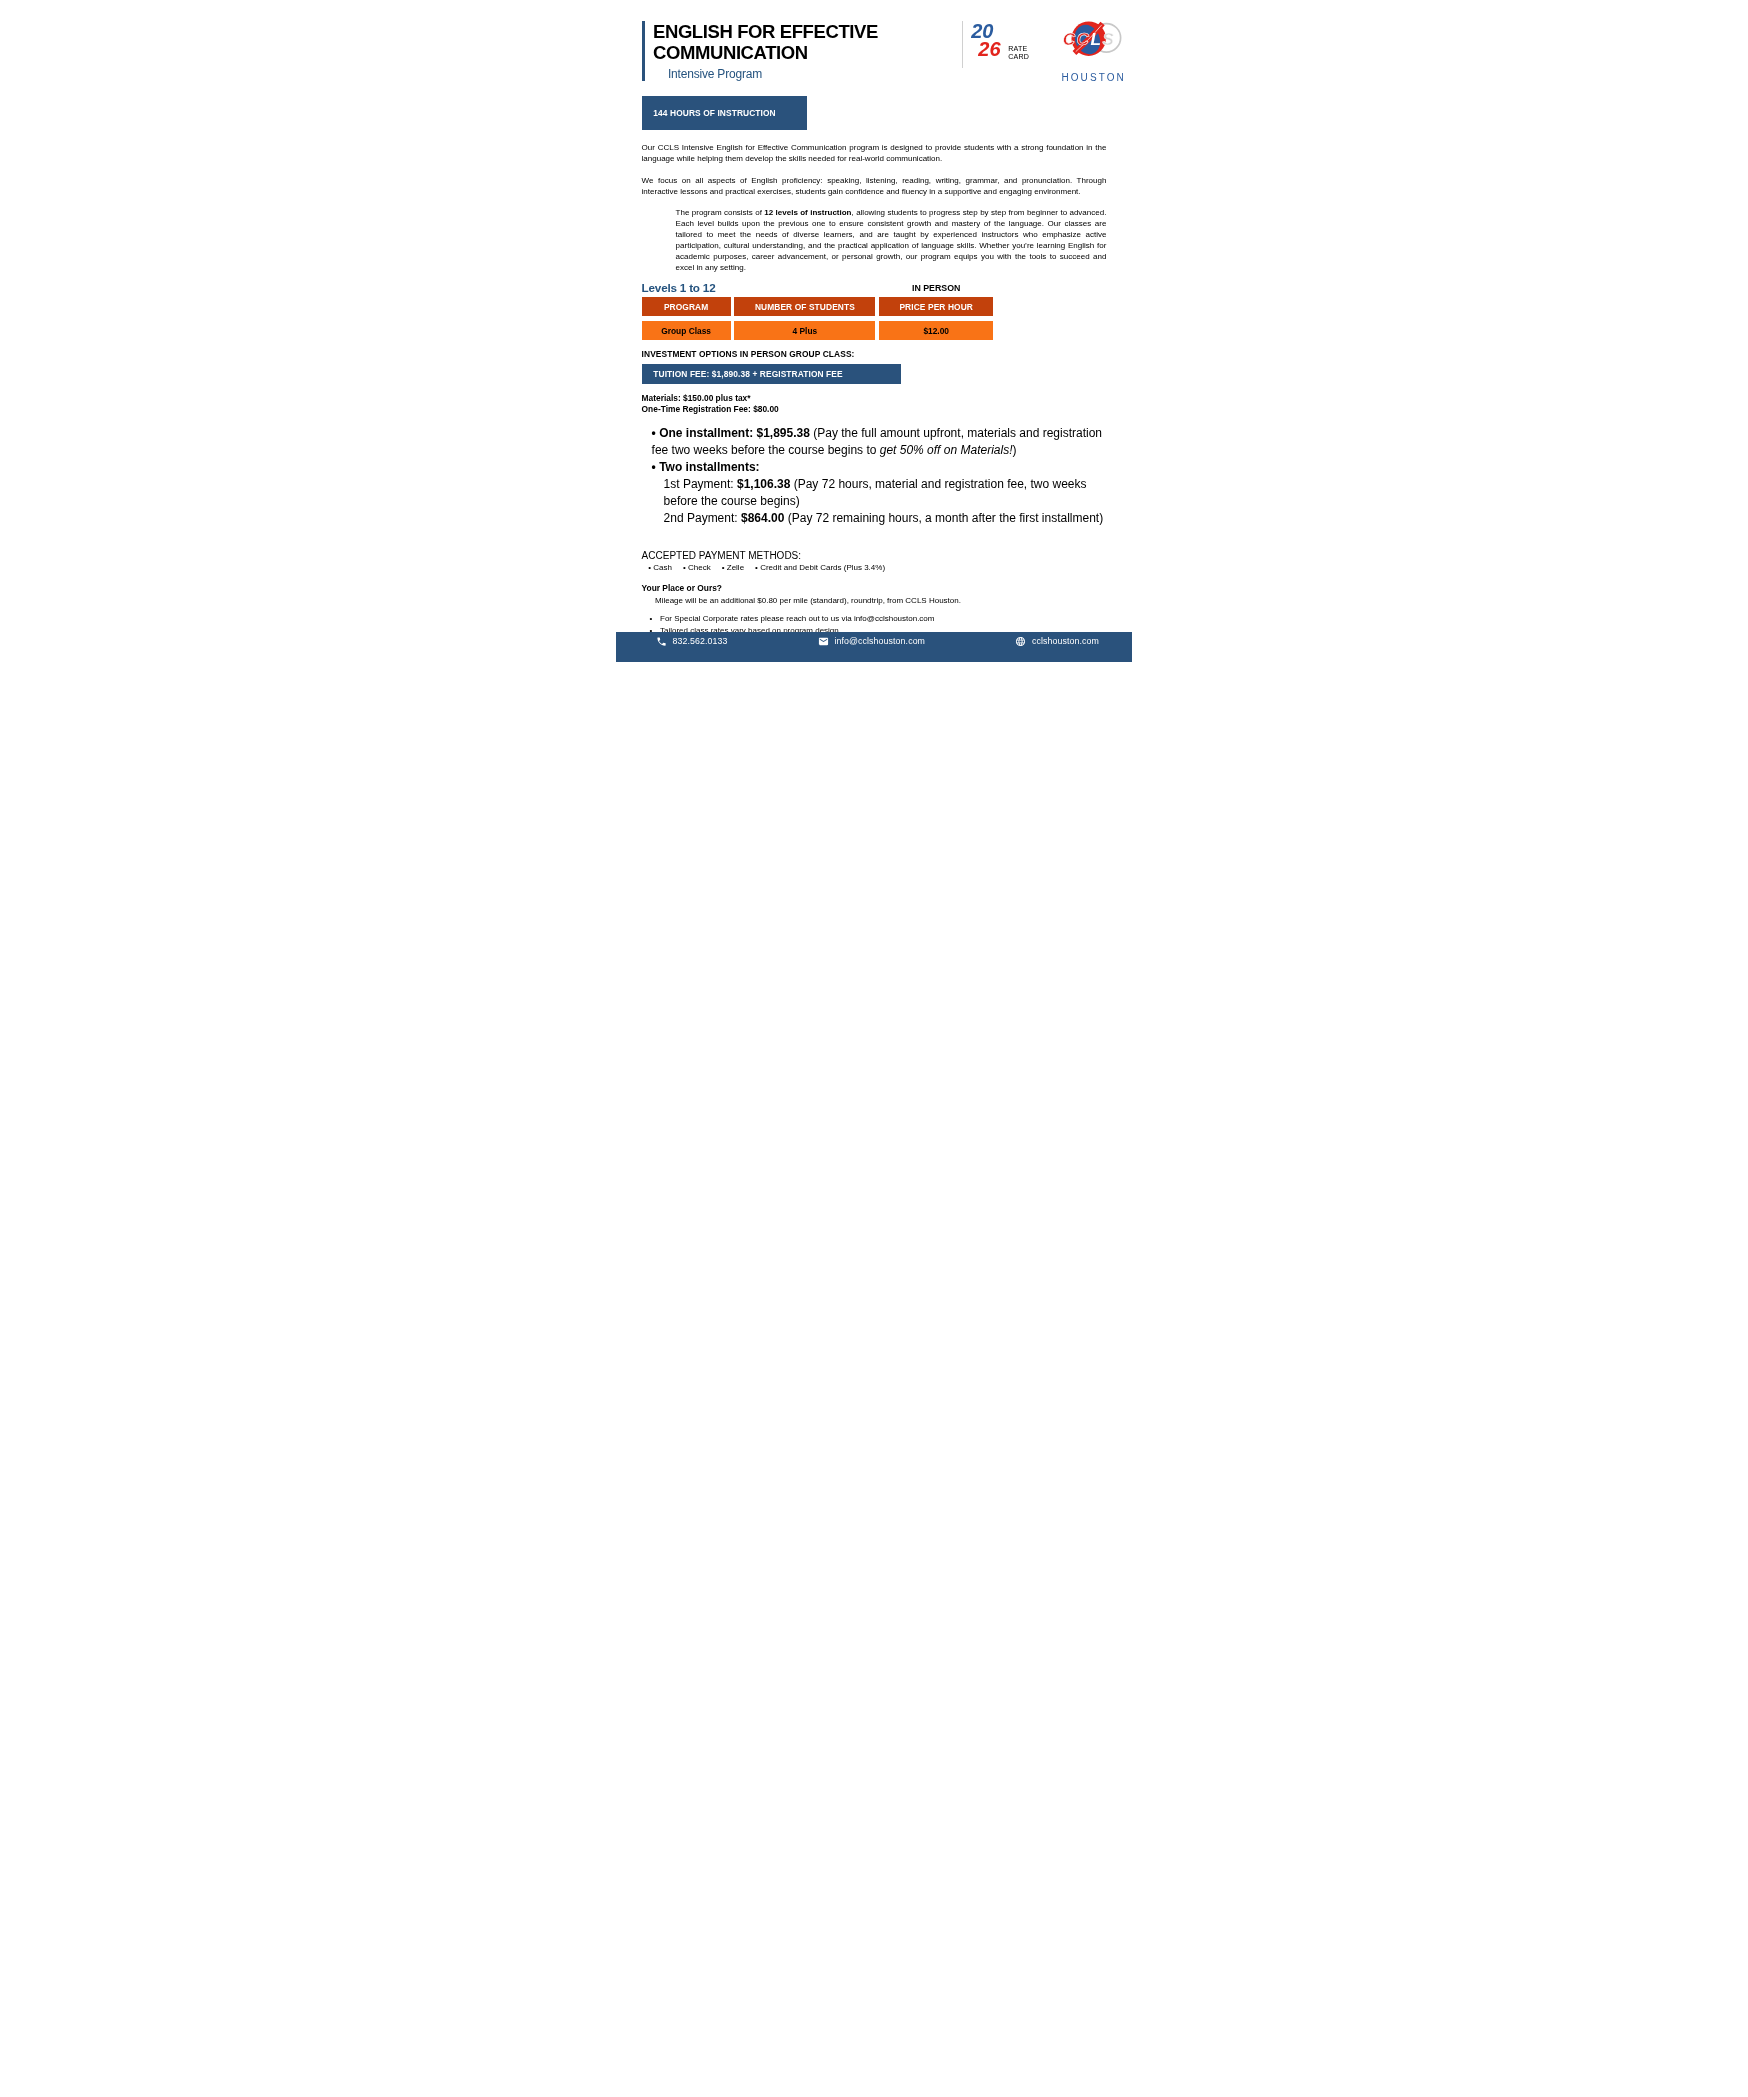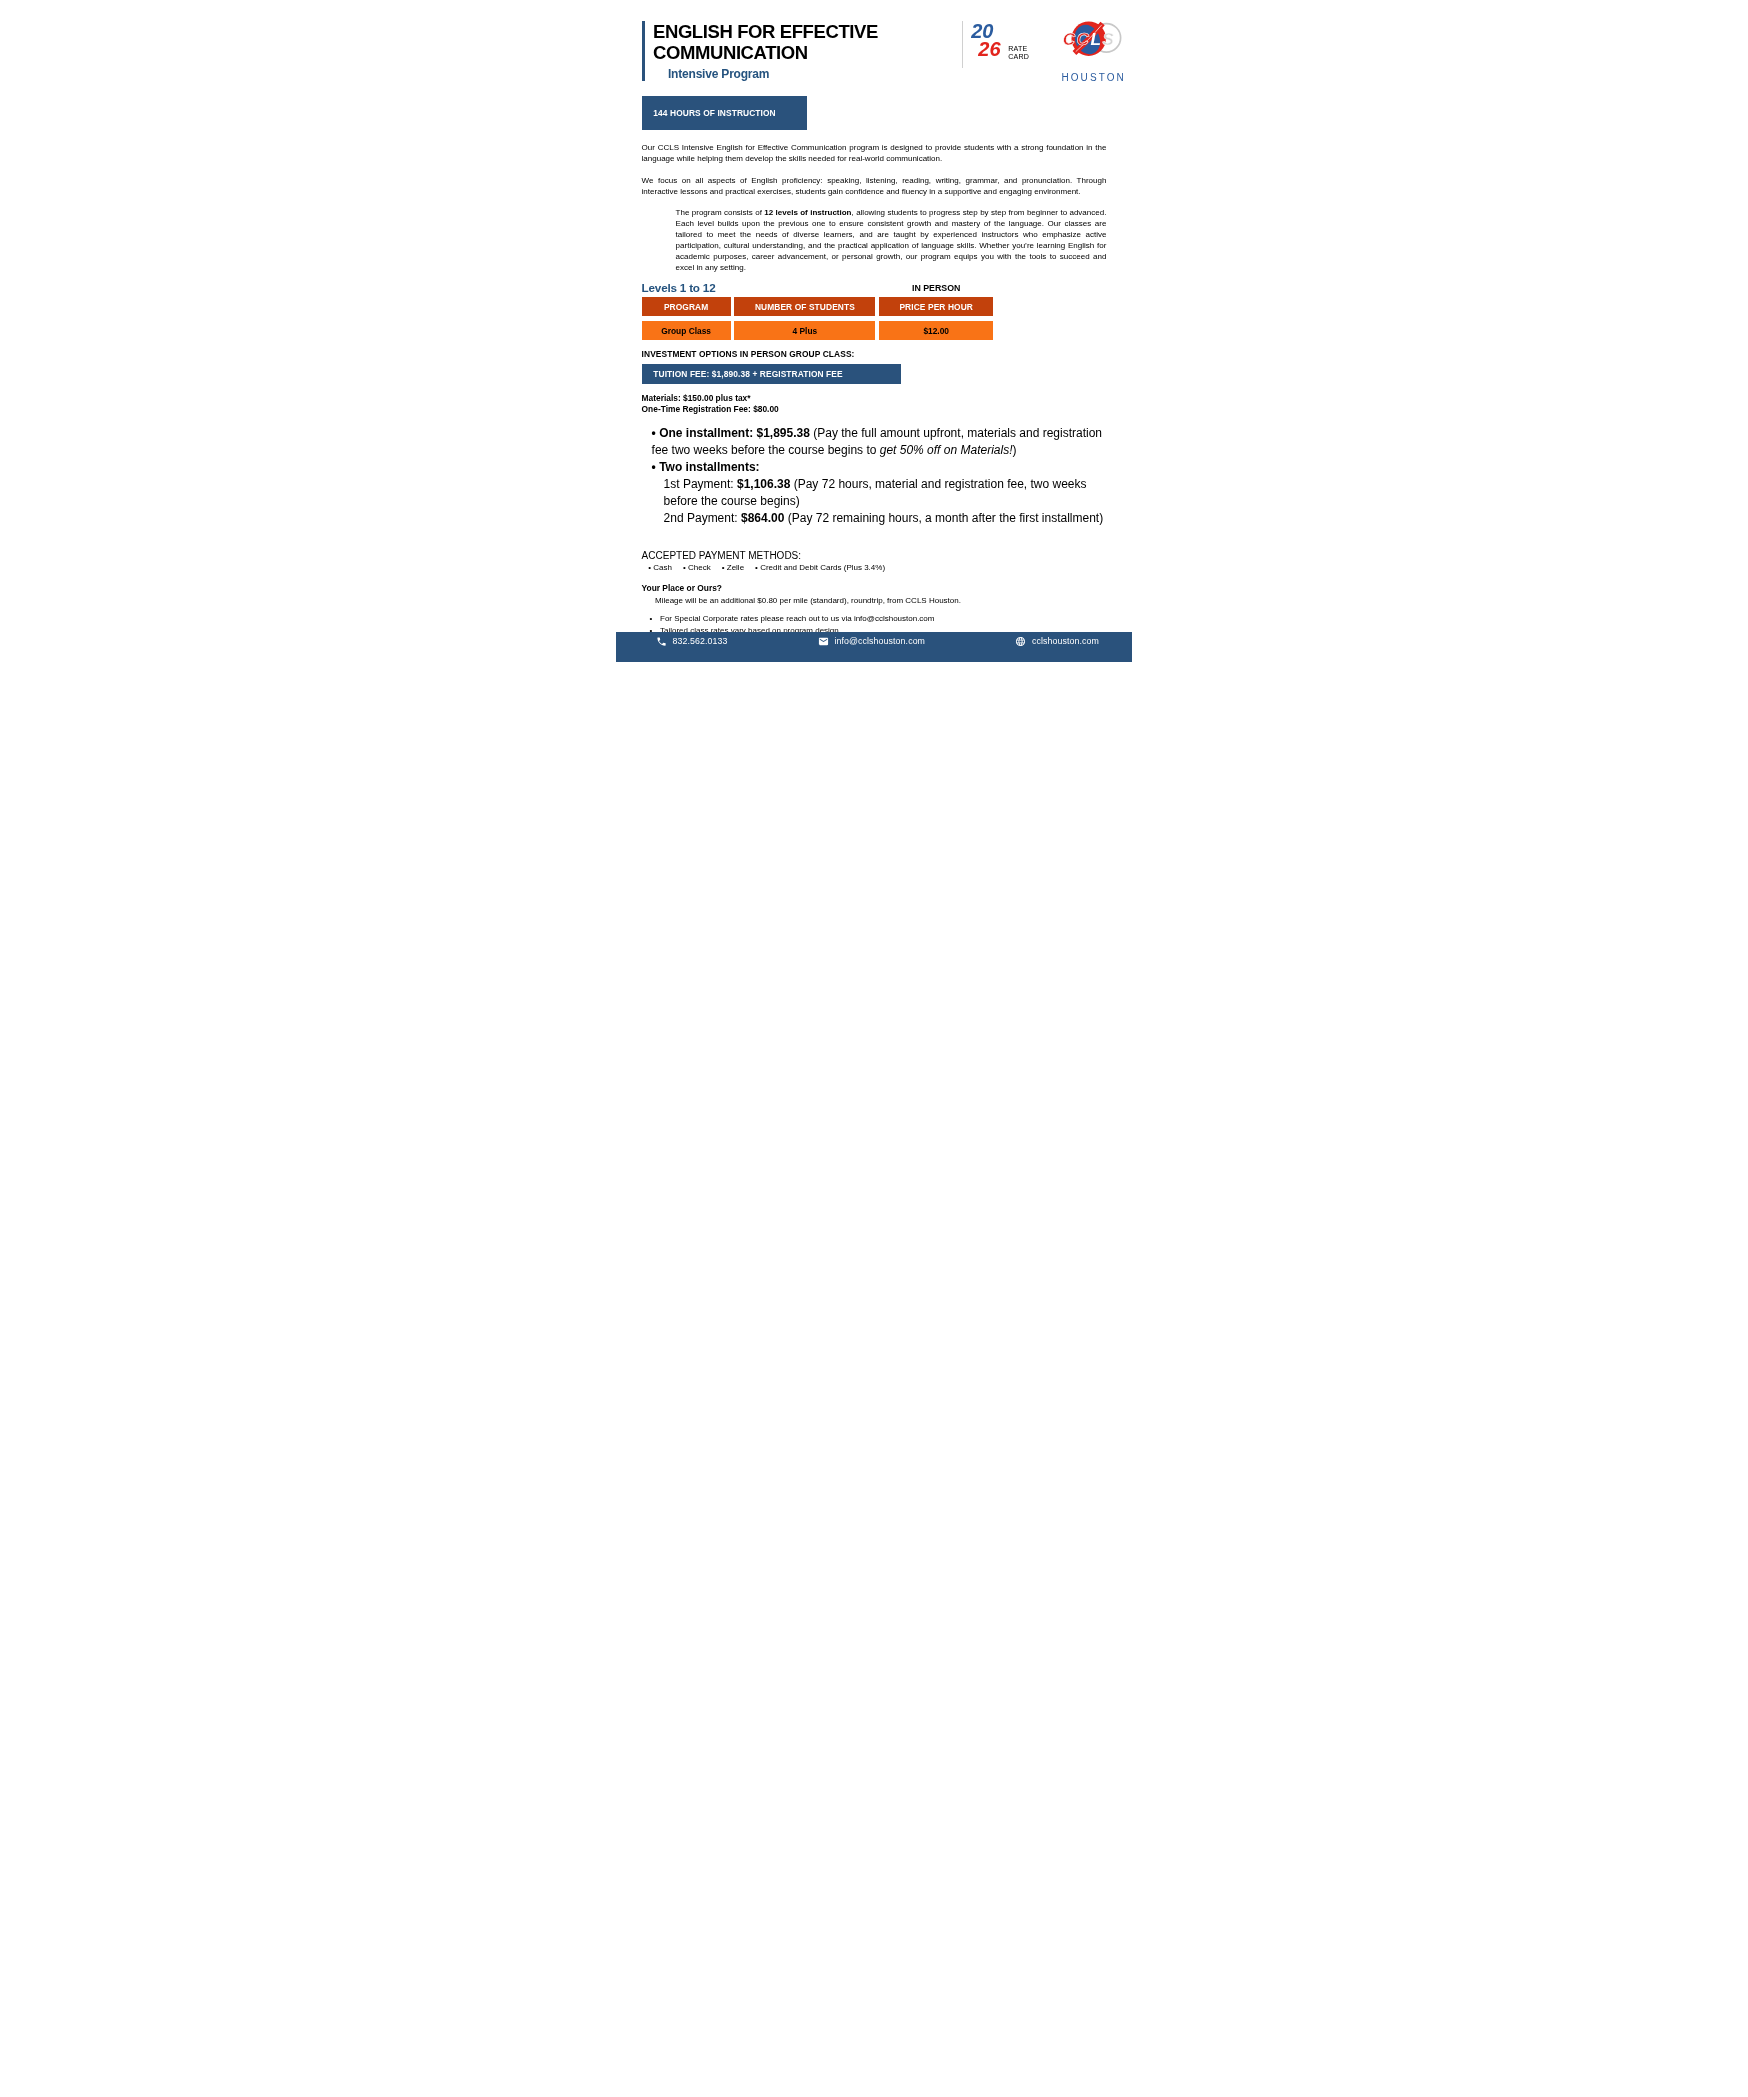--- a/index.html
+++ b/index.html
@@ -5,21 +5,21 @@
   * { margin:0; padding:0; box-sizing:border-box; }
   html,body { background:#ffffff; }
   body { font-family:"Liberation Sans", sans-serif; color:#000; }
   .page { position:relative; width:516px; height:662px; background:#fff; overflow:hidden; margin:0 auto; }
 
   
   .header { position:relative; padding-top:21px; }
   .title-block { margin-left:25.6px; border-left:3.8px solid #2A527C; padding-left:8.4px; width:277px; }
   .title { font-size:18.5px; font-weight:bold; line-height:1.14; letter-spacing:-0.4px; color:#000; }
   .title .line { display:block; }
-  .subtitle { font-size:12px; font-weight:bold; color:#25537F; margin-top:3.4px; letter-spacing:-0.2px;padding-left:15px; }
+  .subtitle { font-size:12px; font-weight:normal; color:#25537F; margin-top:3.4px; letter-spacing:-0.2px;padding-left:15px; }
 
   .header-right { position:absolute; top:21px; left:346px; right:7.6px; display:flex; align-items:flex-start; }
   .vdivider { width:0.8px; height:47px; background:#d0d0d0; margin-right:8.4px; flex:none; }
   .rate-card { position:relative; width:63px; height:59px; flex:none; }
   .y20 { position:absolute; top:0; left:0; font-size:20px; font-weight:bold; font-style:italic; color:#2B5C9F; line-height:1; }
   .y26 { position:absolute; top:17.6px; left:7.1px; font-size:20px; font-weight:bold; font-style:italic; color:#E2241D; line-height:1; }
   .rate-label { position:absolute; left:37px; top:23.5px; font-size:7.1px; line-height:1.25; color:#000; letter-spacing:0.2px; }
   .rate-label span { display:block; }
   .ccls { margin-left:auto; width:63px; text-align:center; }
   .houston { font-size:10px; color:#2B5C9F; letter-spacing:2.1px; margin-top:13px; white-space:nowrap; }

